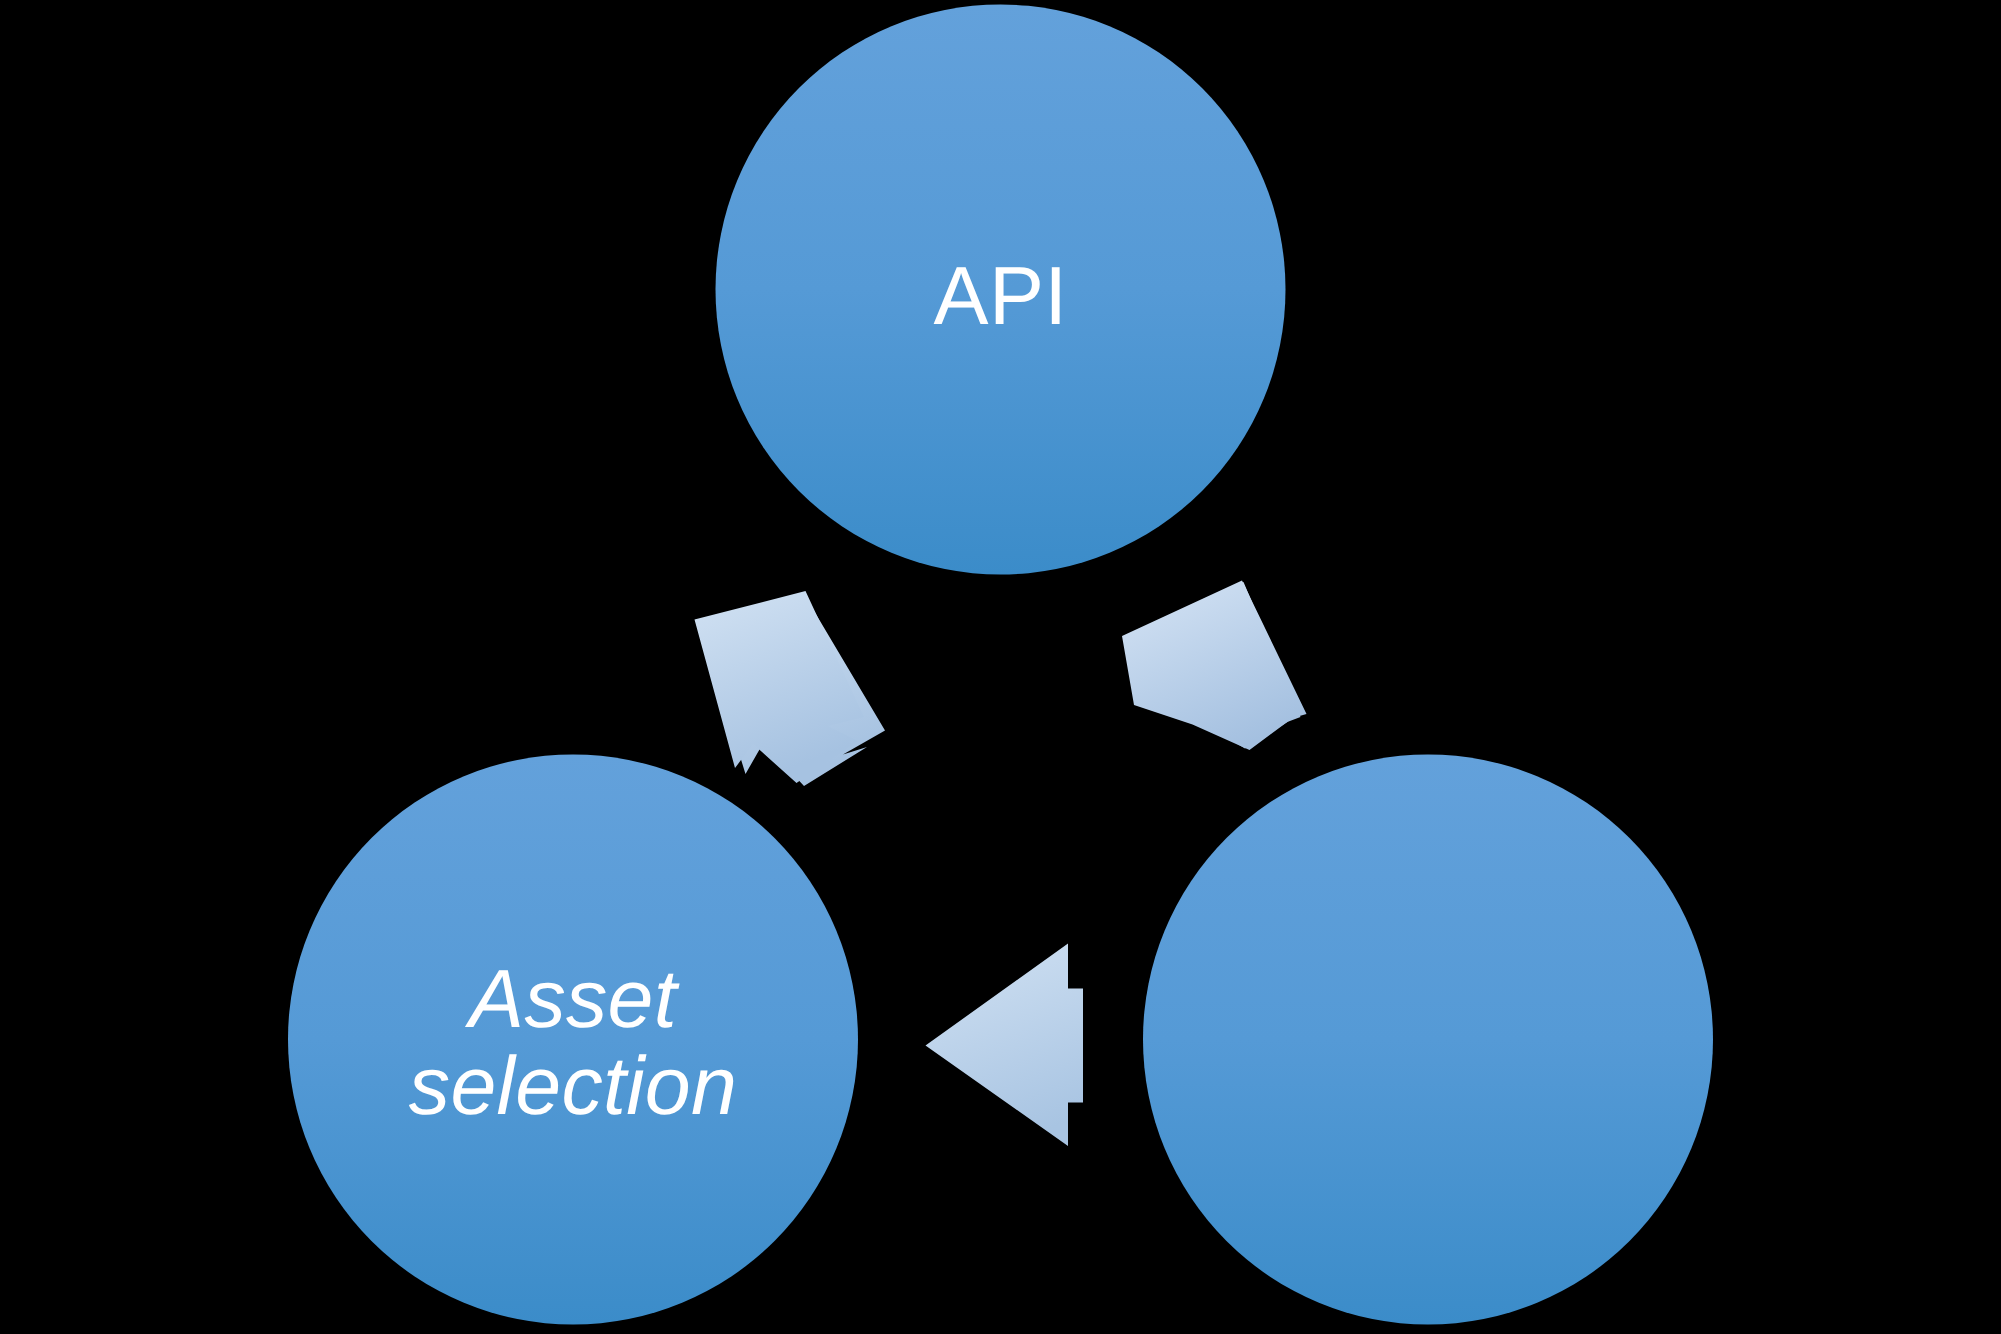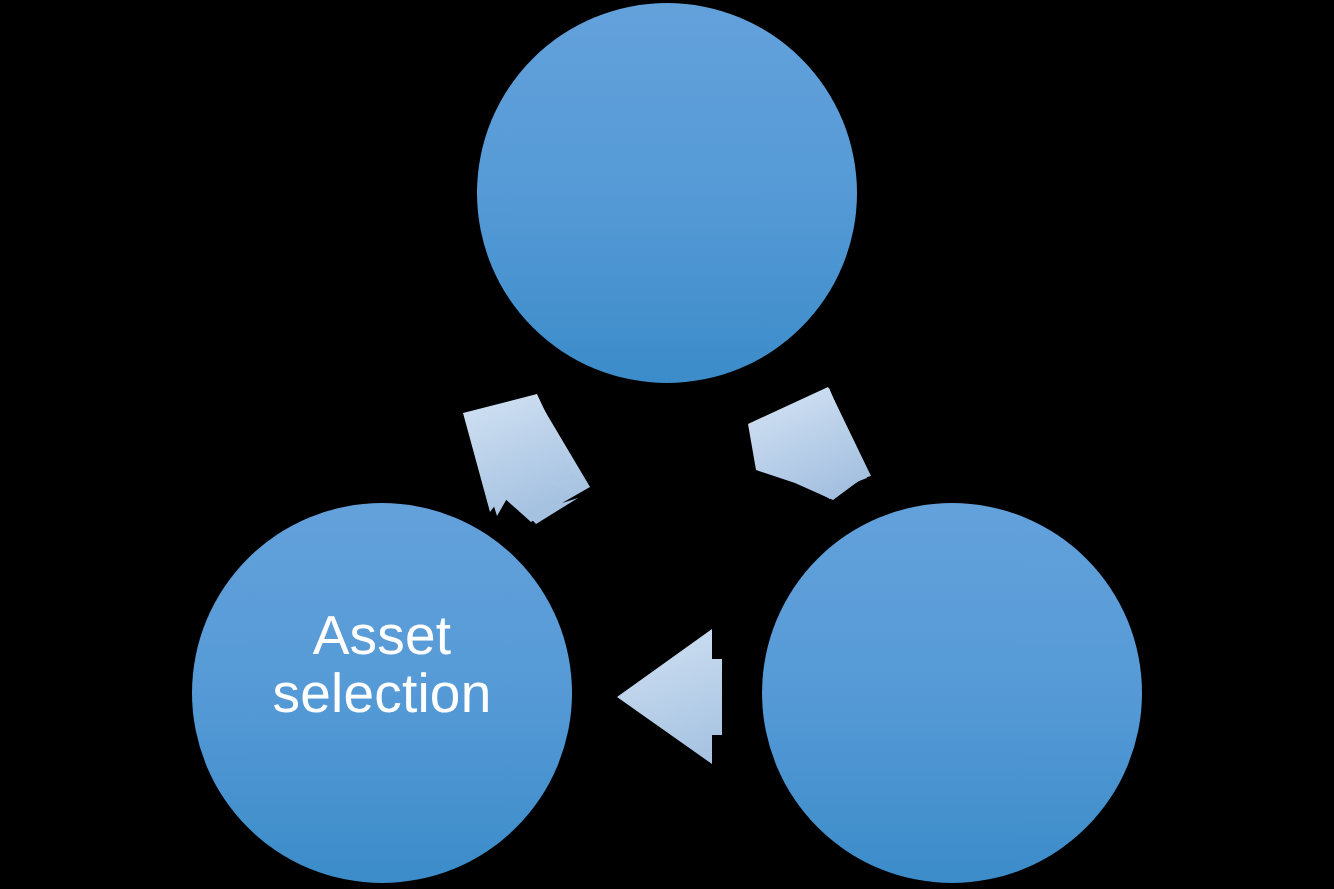--- a/index.html
+++ b/index.html
@@ -81,18 +81,19 @@
 
     <g>
       <polygon points="617,697 712,629 712,659 722,659 722,735 712,735 712,764 617,697" fill="url(#arrowGradC)"></polygon>
     </g>
 
     <circle cx="667" cy="193" r="190" fill="url(#nodeGrad)"></circle>
     <circle cx="382" cy="693" r="190" fill="url(#nodeGrad)"></circle>
     <circle cx="952" cy="693" r="190" fill="url(#nodeGrad)"></circle>
   </svg>
 
+  <div class="node-label" style="left:667px; top:197px;">API</div>
 
-  <div class="node-label" style="left:382px; top:664px;">Asset
+  <div class="node-label" style="left:382px; top:695px;font-style:italic;">Asset
 selection</div>
 
 
 </div>
 
 </body></html>

